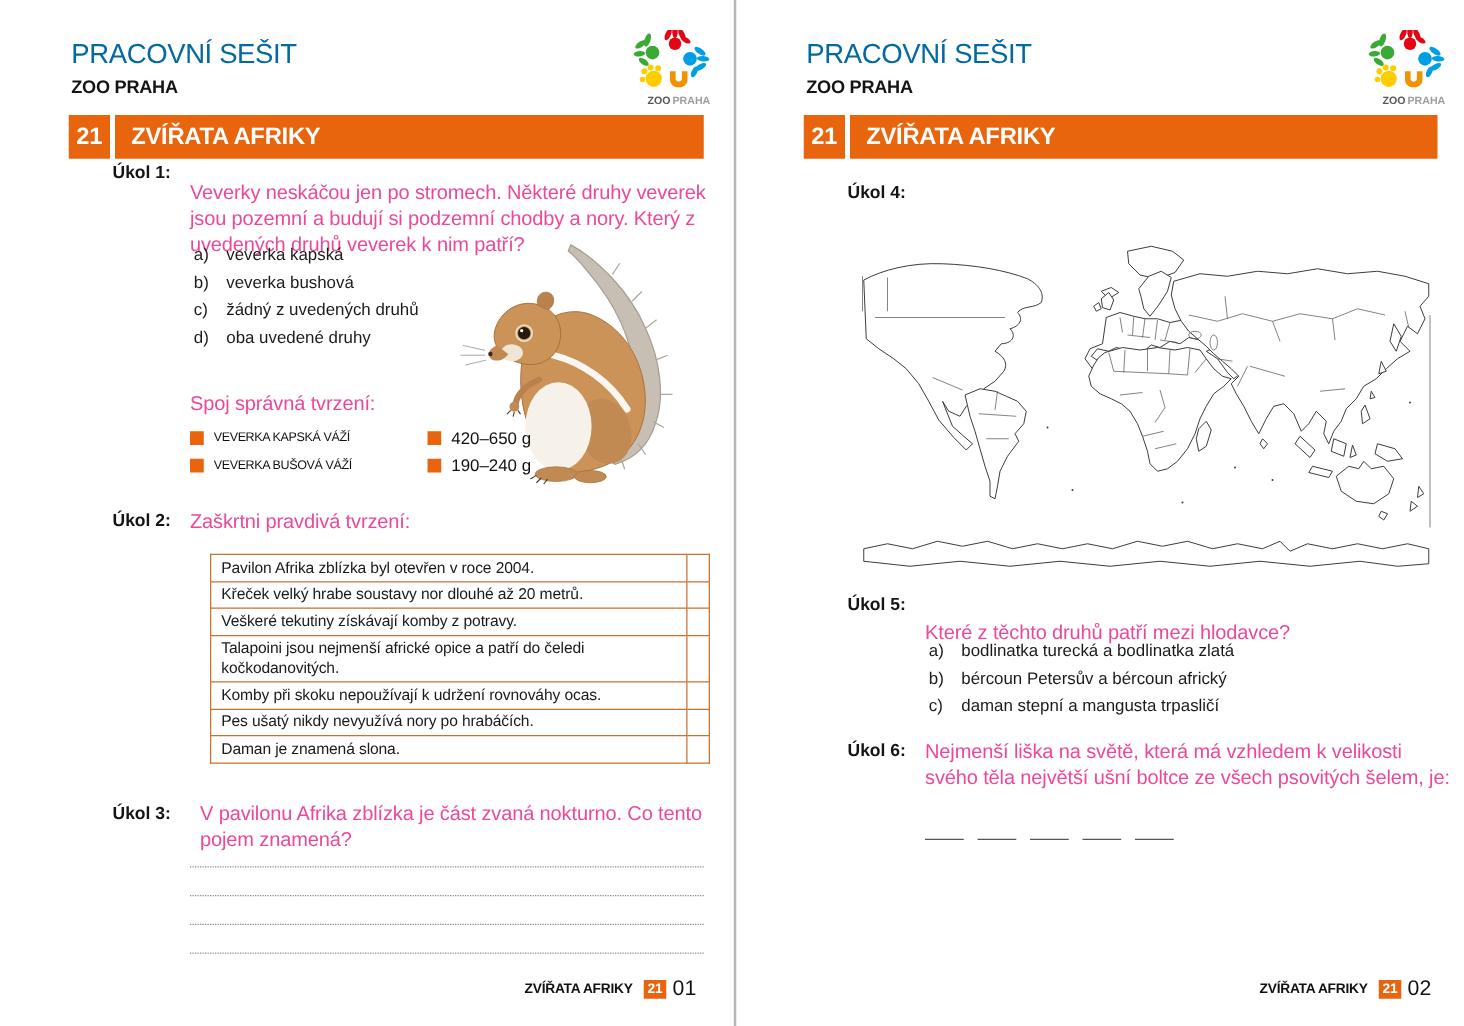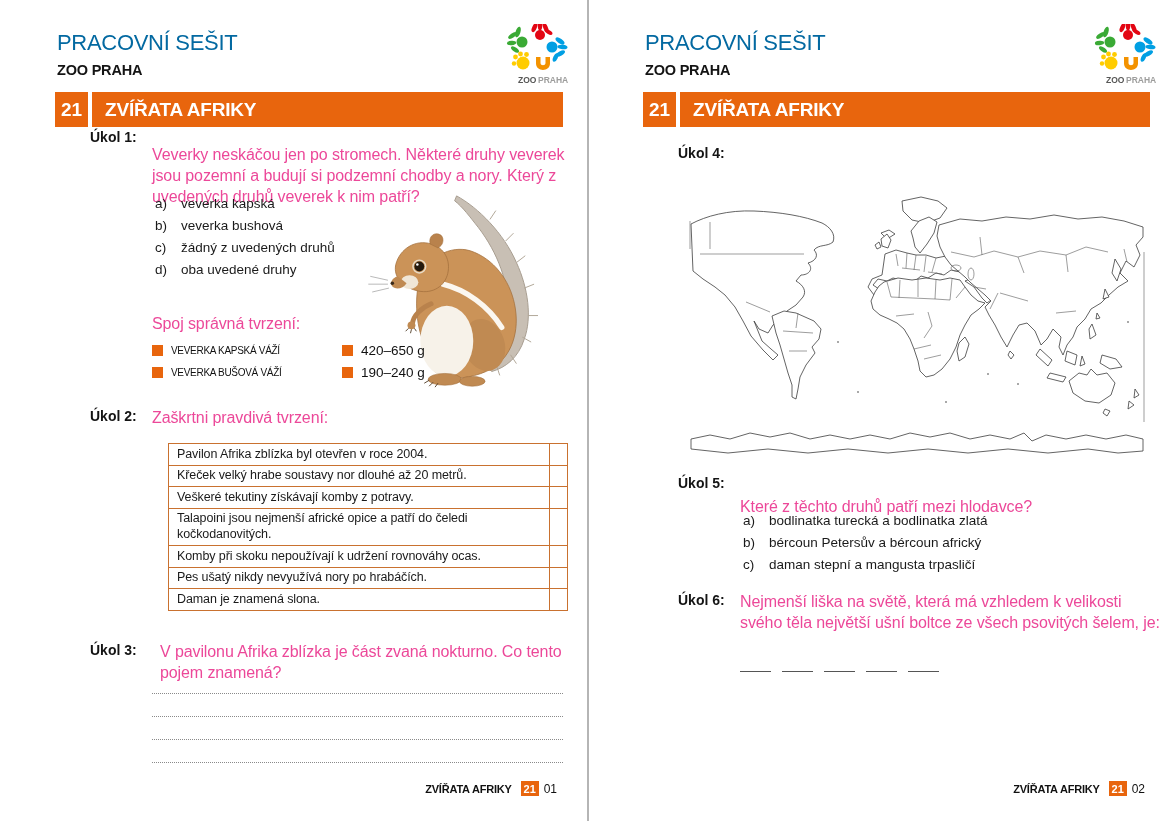--- a/index.html
+++ b/index.html
@@ -33,21 +33,21 @@
   table.stmts td.chk{width:17px;padding:0;}
   
   .dotline{border-bottom:1.6px dotted #8a8a8a;height:0;}
   
   .blank{display:inline-block;width:31px;height:13px;border-bottom:1.5px solid #555;margin-right:11px;}
   
   .footer{display:flex;align-items:center;justify-content:flex-end;}
   .footer .f-ttl{font-size:11px;font-weight:bold;letter-spacing:-0.2px;margin-right:9px;}
   .footer .f-num{width:18px;height:15px;background:#E8650D;color:#fff;font-size:11px;font-weight:bold;
                  display:flex;align-items:center;justify-content:center;margin-right:5px;}
-  .footer .f-page{font-size:12px;}
+  .footer .f-page{font-size:17px;}
   .divider{position:absolute;left:587px;top:0;width:2px;height:821px;background:#b5b5b5;}
 </style>
 </head>
 <body>
 
 <div class="abs" style="left:0;top:0;width:587px;height:821px;">
 
   <div class="abs h-title" style="left:57px;top:30px;">PRACOVNÍ SEŠIT</div>
   <div class="abs h-sub" style="left:57px;top:62px;">ZOO PRAHA</div>
 

